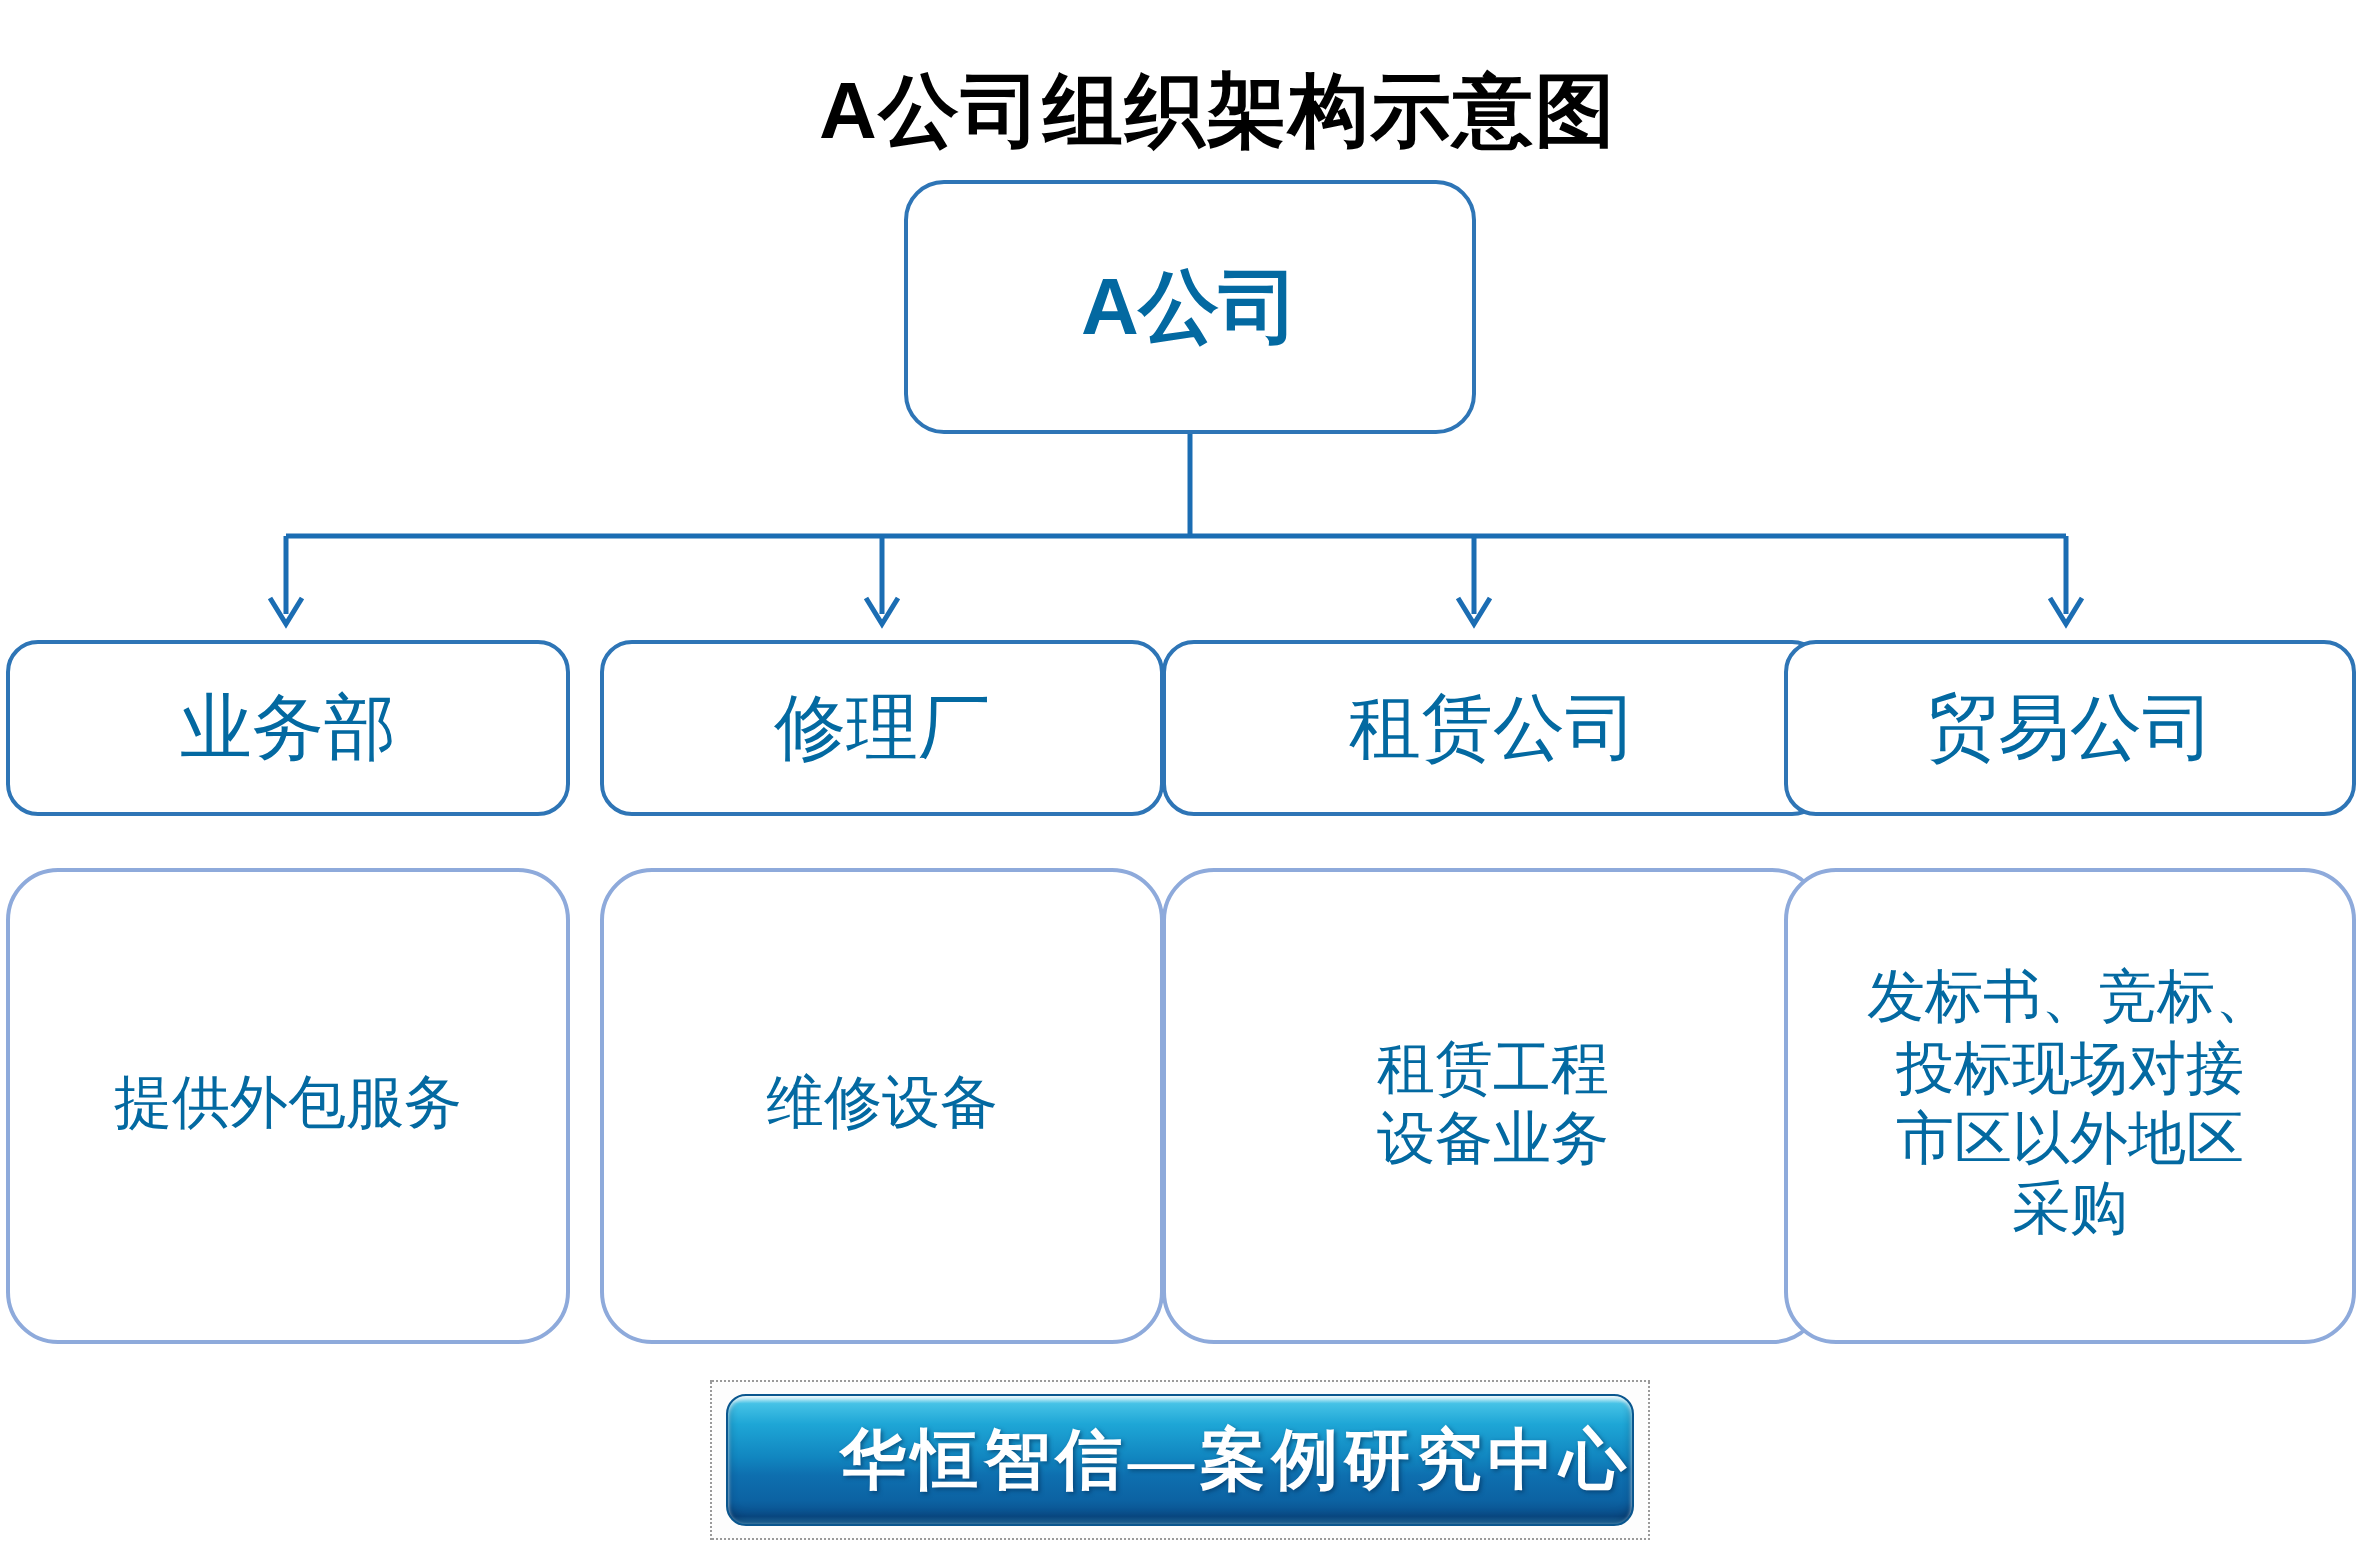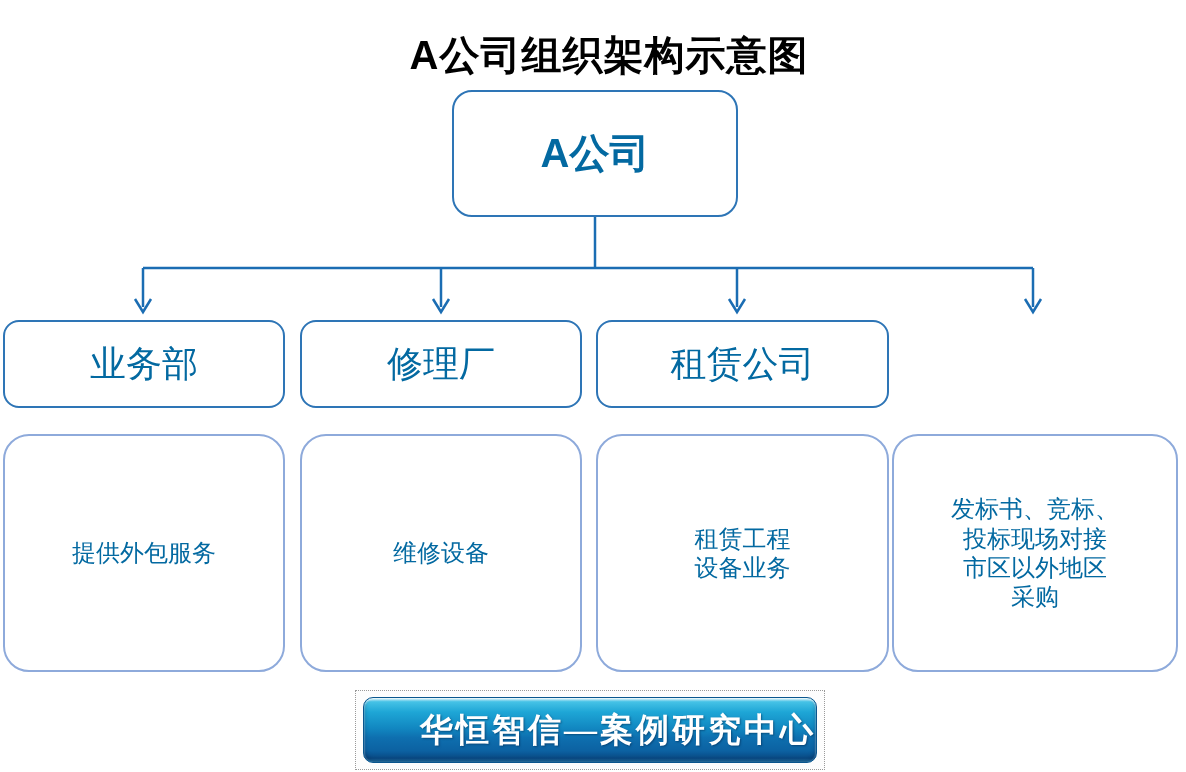--- a/index.html
+++ b/index.html
@@ -60,28 +60,28 @@
     height: 88px;
     border: 2px solid #2E75B6;
     border-radius: 16px;
     font-size: 36px;
   }
   .desc-box {
     top: 434px;
     height: 238px;
     border: 2px solid #8EAADB;
     border-radius: 26px;
-    font-size: 24px;
+    font-size: 29px;
     line-height: 1.22;
     white-space: pre-line;
     text-align: center;
   }
   .col-0 { left: 3px;   width: 282px; }
   .col-1 { left: 300px; width: 282px; }
-  .col-2 { left: 596px; width: 293px; }
+  .col-2 { left: 581px; width: 331px; }
   .col-3 { left: 892px; width: 286px; }
 
   .banner-wrap {
     position: absolute;
     left: 355px;
     top: 690px;
     width: 470px;
     height: 80px;
     box-sizing: border-box;
     border: 1px dotted #9a9a9a;
@@ -153,20 +153,23 @@
 
   <div class="box dept-box col-0">
     <span>业务部</span>
   </div>
   <div class="box dept-box col-1">
     <span>修理厂</span>
   </div>
   <div class="box dept-box col-2">
     <span>租赁公司</span>
   </div>
+  <div class="box dept-box col-3">
+    <span>贸易公司</span>
+  </div>
 
   <div class="box desc-box col-0">
     <span>提供外包服务</span>
   </div>
   <div class="box desc-box col-1">
     <span>维修设备</span>
   </div>
   <div class="box desc-box col-2">
     <span>租赁工程
 设备业务</span>

